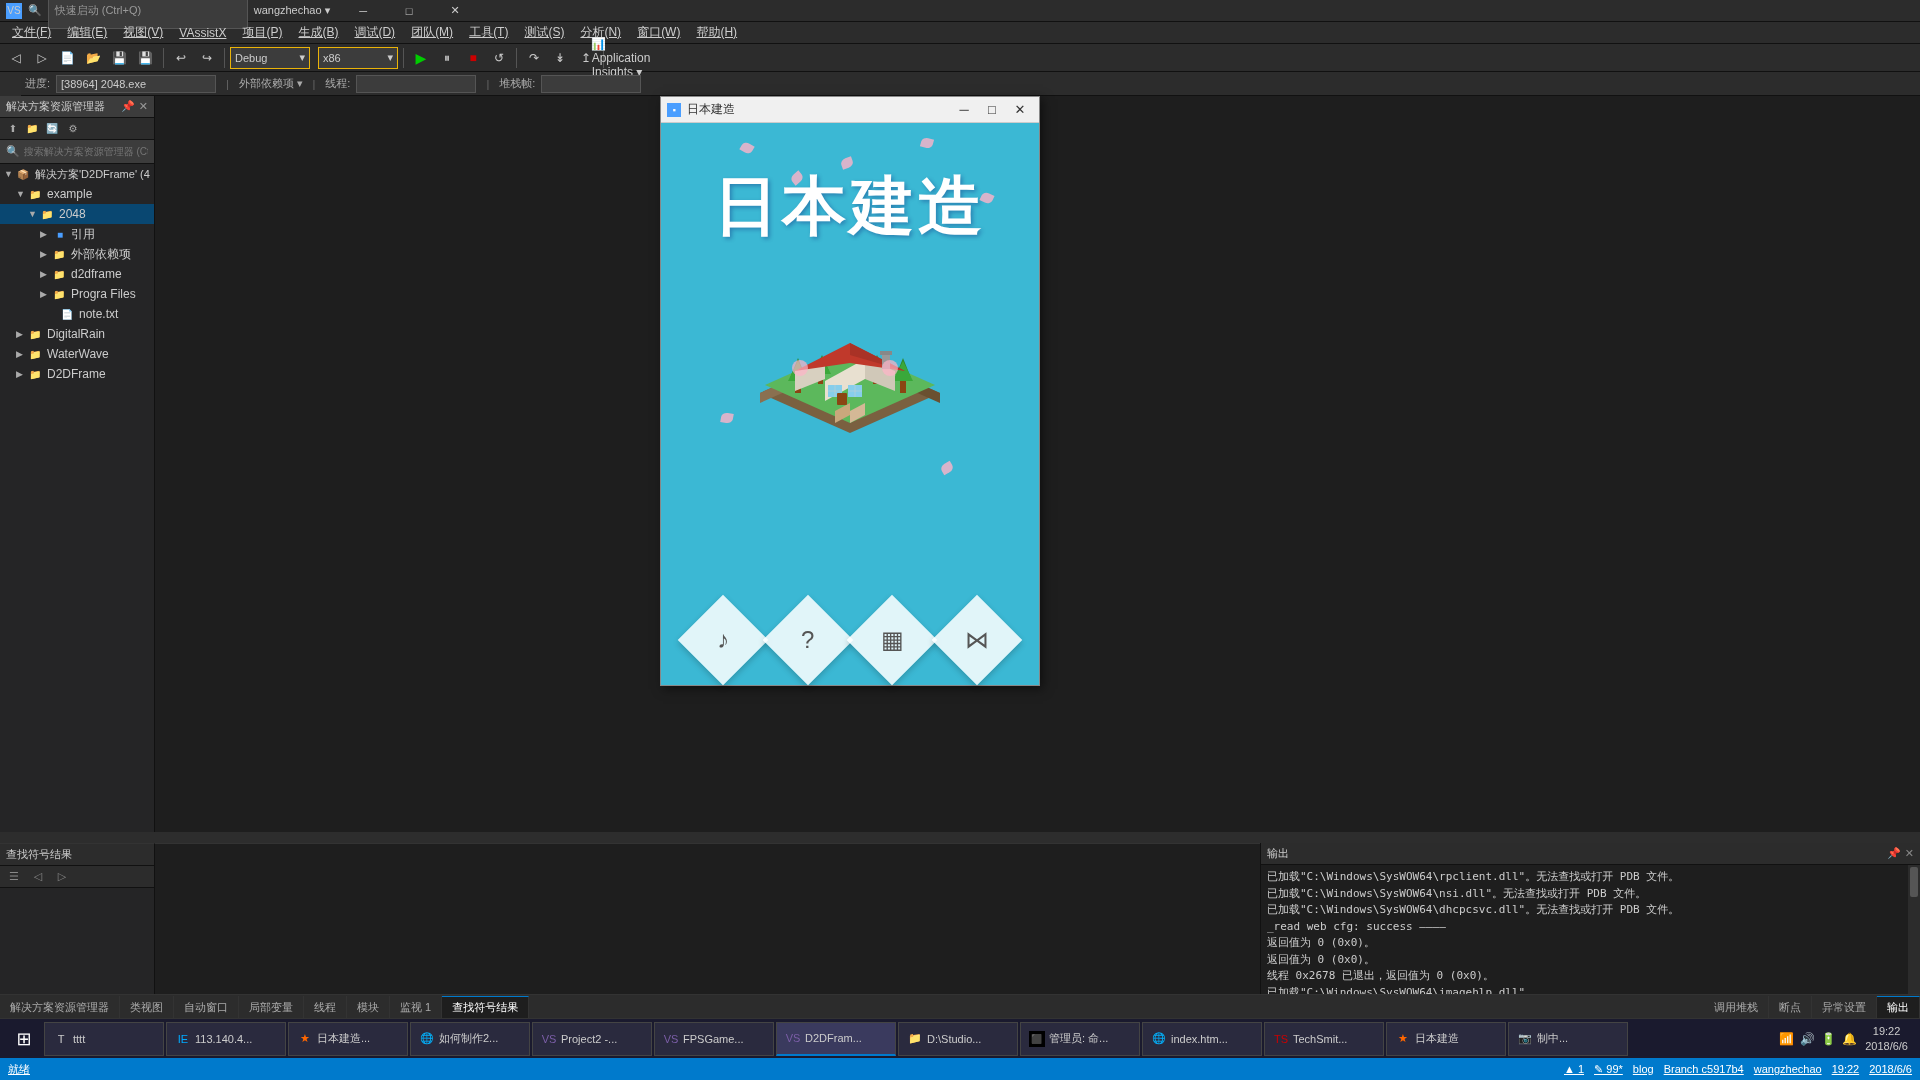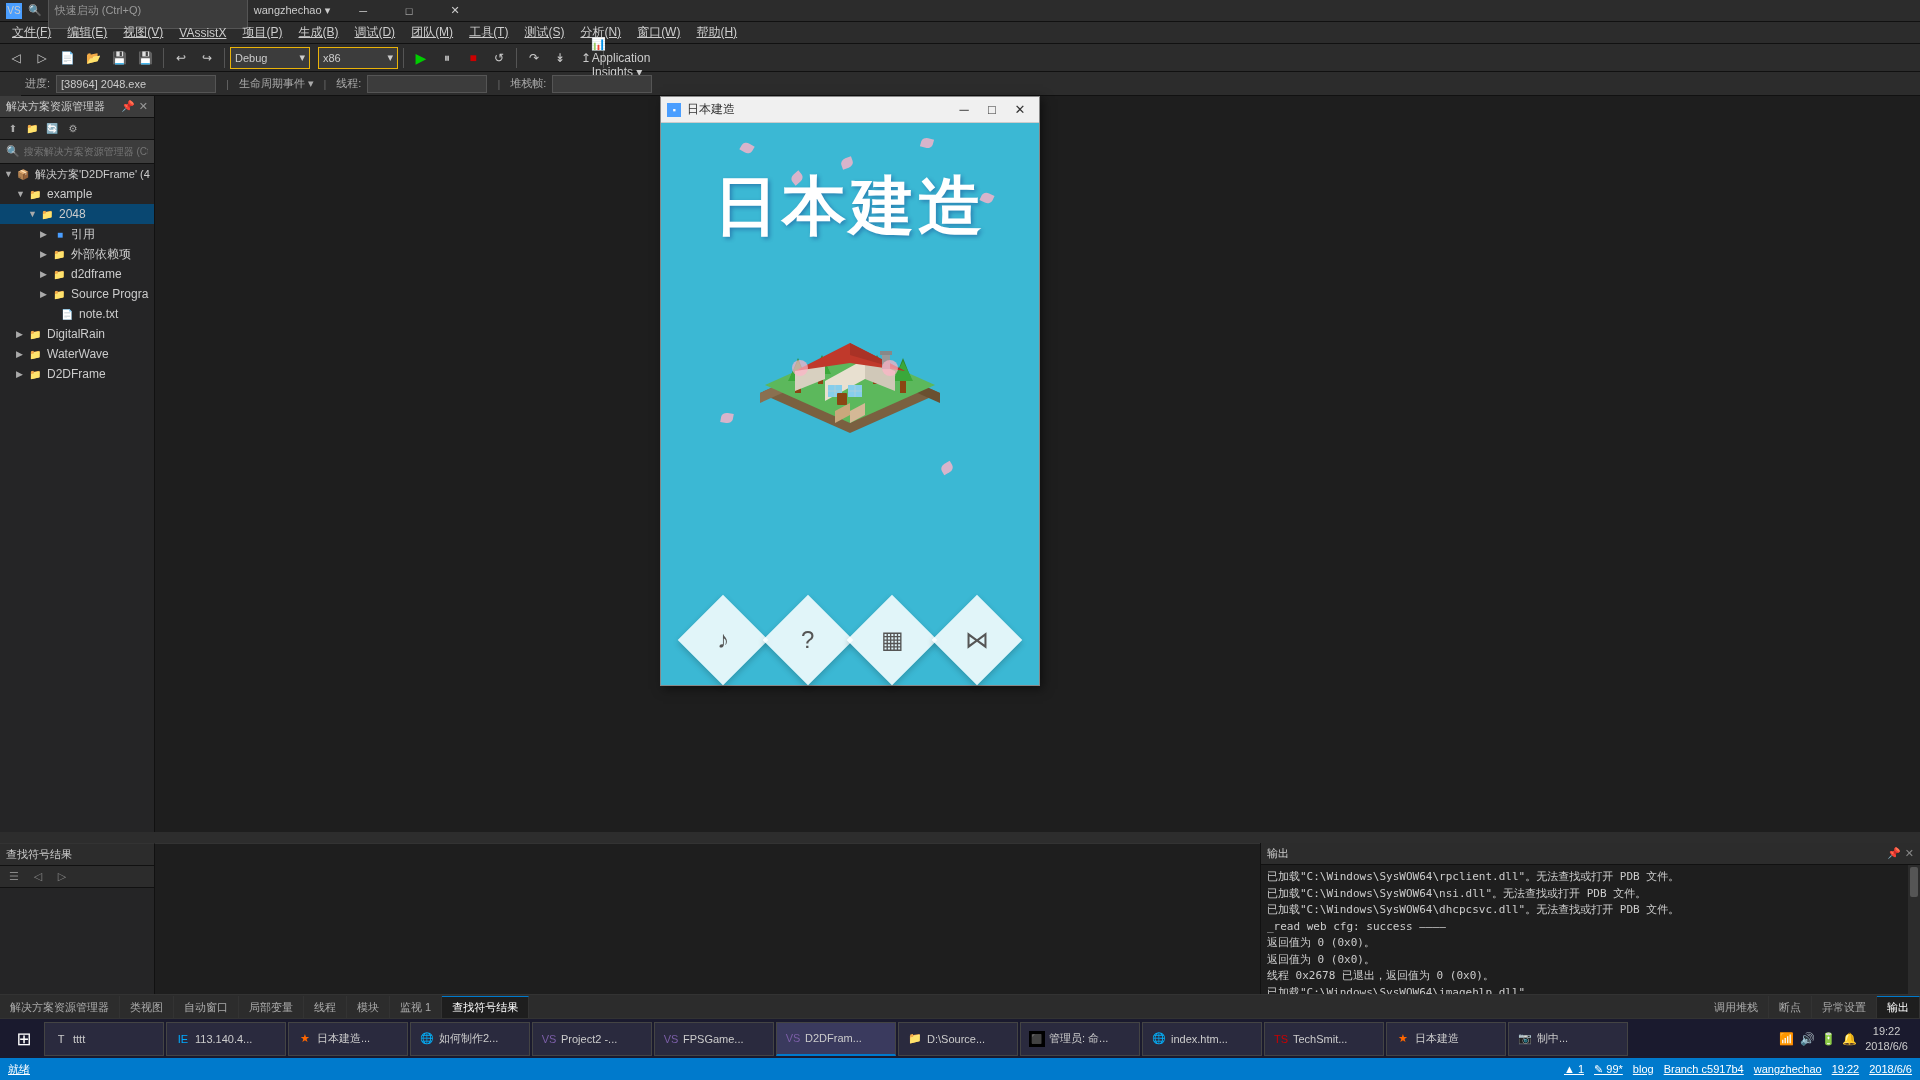--- a/index.html
+++ b/index.html
@@ -481,21 +481,21 @@
   <div class="toolbar-sep"></div>
   <div class="toolbar-btn">📊 Application Insights ▾</div>
 </div>
 
 <div class="toolbar2">
   <span>进度:</span>
   <div style="width:160px;height:18px;background:#3c3c3c;border:1px solid #555;display:flex;align-items:center;padding:0 4px;font-size:11px;color:#ccc;">
     <span>[38964] 2048.exe</span>
   </div>
   <span style="margin:0 4px;color:#666;">|</span>
-  <span>生命周期事件 ▾</span>
+  <span>外部依赖项 ▾</span>
   <span style="margin:0 4px;color:#666;">|</span>
   <span>线程:</span>
   <div style="width:120px;height:18px;background:#3c3c3c;border:1px solid #555;display:flex;align-items:center;padding:0 4px;">
     <span style="font-size:11px;color:#ccc;"></span>
   </div>
   <span style="margin:0 4px;color:#666;">|</span>
   <span>堆栈帧:</span>
   <div style="width:100px;height:18px;background:#3c3c3c;border:1px solid #555;display:flex;align-items:center;padding:0 4px;">
     <span style="font-size:11px;color:#ccc;"></span>
   </div>
@@ -558,21 +558,21 @@
       <div class="tree-item">
         <span class="tree-indent" style="width:36px"></span>
         <span class="tree-arrow">▶</span>
         <span class="tree-icon" style="color:#888;">📁</span>
         <span class="tree-label">d2dframe</span>
       </div>
       <div class="tree-item">
         <span class="tree-indent" style="width:36px"></span>
         <span class="tree-arrow">▶</span>
         <span class="tree-icon" style="color:#888;">📁</span>
-        <span class="tree-label">Source Progra</span>
+        <span class="tree-label">Progra Files</span>
       </div>
       <div class="tree-item">
         <span class="tree-indent" style="width:48px"></span>
         <span class="tree-arrow" style="width:8px"></span>
         <span class="tree-icon" style="color:#ccc;">📄</span>
         <span class="tree-label">note.txt</span>
       </div>
       <div class="tree-item">
         <span class="tree-indent" style="width:12px"></span>
         <span class="tree-arrow">▶</span>
@@ -785,21 +785,21 @@
     <div class="taskbar-item">
       <div class="taskbar-item-icon" style="color:#7b5ea7;">VS</div>
       <span>FPSGame...</span>
     </div>
     <div class="taskbar-item active">
       <div class="taskbar-item-icon" style="color:#7b5ea7;">VS</div>
       <span>D2DFram...</span>
     </div>
     <div class="taskbar-item">
       <div class="taskbar-item-icon">📁</div>
-      <span>D:\Source...</span>
+      <span>D:\Studio...</span>
     </div>
     <div class="taskbar-item">
       <div class="taskbar-item-icon" style="background:#000;color:#fff;font-size:9px;">⬛</div>
       <span>管理员: 命...</span>
     </div>
     <div class="taskbar-item">
       <div class="taskbar-item-icon" style="color:#4db35a;">🌐</div>
       <span>index.htm...</span>
     </div>
     <div class="taskbar-item">

